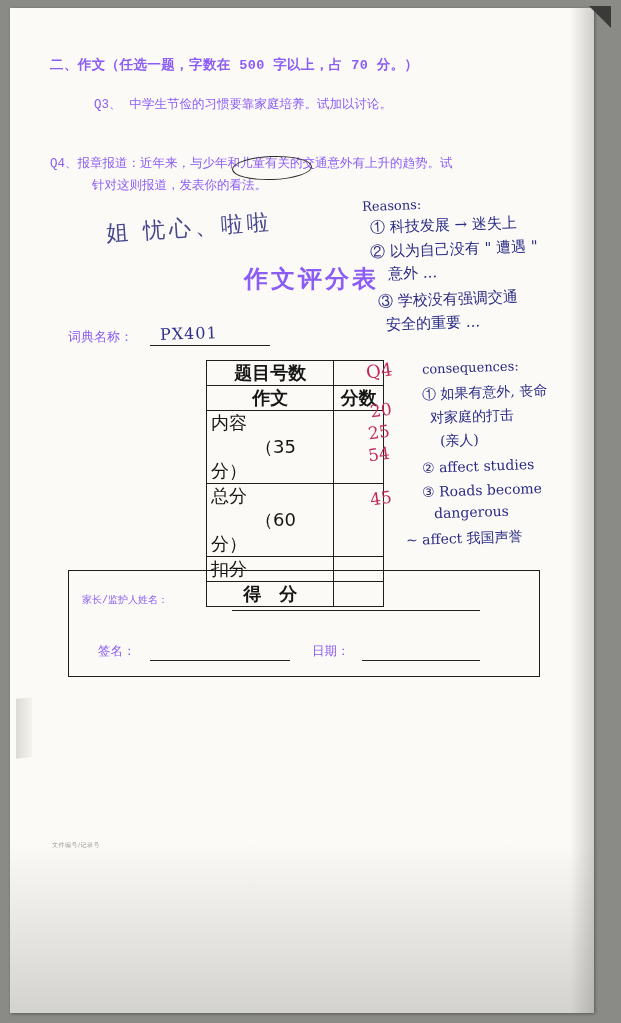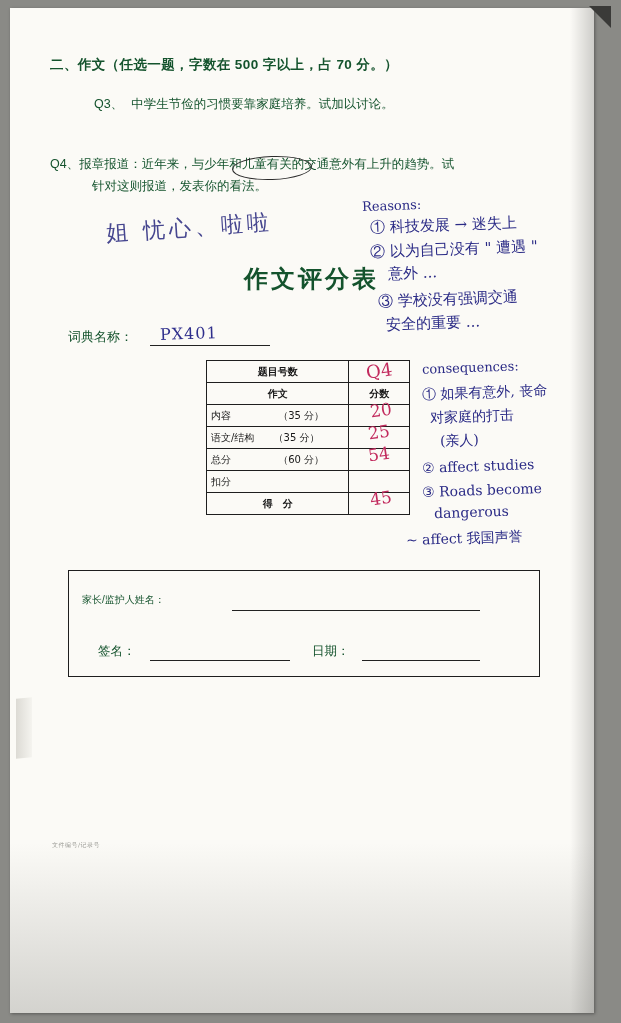--- a/index.html
+++ b/index.html
@@ -57,22 +57,22 @@
     position: absolute;
     left: 6px;
     top: 690px;
     width: 16px;
     height: 60px;
     background: linear-gradient(to right, #cfcdc6, #f2f1ec);
     transform: skewY(-6deg);
     opacity: .7;
   }
   .printed {
-    font-family: Liberation Sans, sans-serif;
-    color: #14532d;
+    font-family: Liberation Mono, monospace;
+    color: #8b5cf6;
   }
 
   
   .line-title {
     position: absolute;
     left: 40px;
     top: 48px;
     font-size: 13.5px;
     letter-spacing: .4px;
     font-weight: 600;
@@ -137,23 +137,23 @@
     font-family: "DejaVu Serif", serif;
     letter-spacing: 1px;
     transform: rotate(-1deg);
   }
 
   
   .grade-table {
     position: absolute;
     left: 196px;
     top: 352px;
-    width: 204px;
+    width: 178px;
     border-collapse: collapse;
-    font-size: 10px;
+    font-size: 18px;
   }
   .grade-table td {
     border: 1.2px solid #1e1e1e;
     height: 21px;
     padding: 0 4px;
     color: #161616;
   }
   .gt-center { text-align: center; }
   .gt-wide { width: 150px; }
   .gt-narrow { width: 62px; margin-top: 19px; }
@@ -284,27 +284,20 @@
         <td class="gt-narrow gt-center"></td>
       </tr>
       <tr>
         <td class="gt-wide gt-center gt-head">作文</td>
         <td class="gt-narrow gt-center gt-head">分数</td>
       </tr>
       <tr>
         <td class="gt-wide gt-label-pad">
           <span>内容</span>
           <span style="margin-left:44px">（35 分）</span>
-        </td>
-        <td class="gt-narrow gt-center"></td>
-      </tr>
-      <tr>
-        <td class="gt-wide gt-label-pad">
-          <span>语文/结构</span>
-          <span style="margin-left:16px">（35 分）</span>
         </td>
         <td class="gt-narrow gt-center"></td>
       </tr>
       <tr>
         <td class="gt-wide gt-label-pad">
           <span>总分</span>
           <span style="margin-left:44px">（60 分）</span>
         </td>
         <td class="gt-narrow gt-center"></td>
       </tr>

